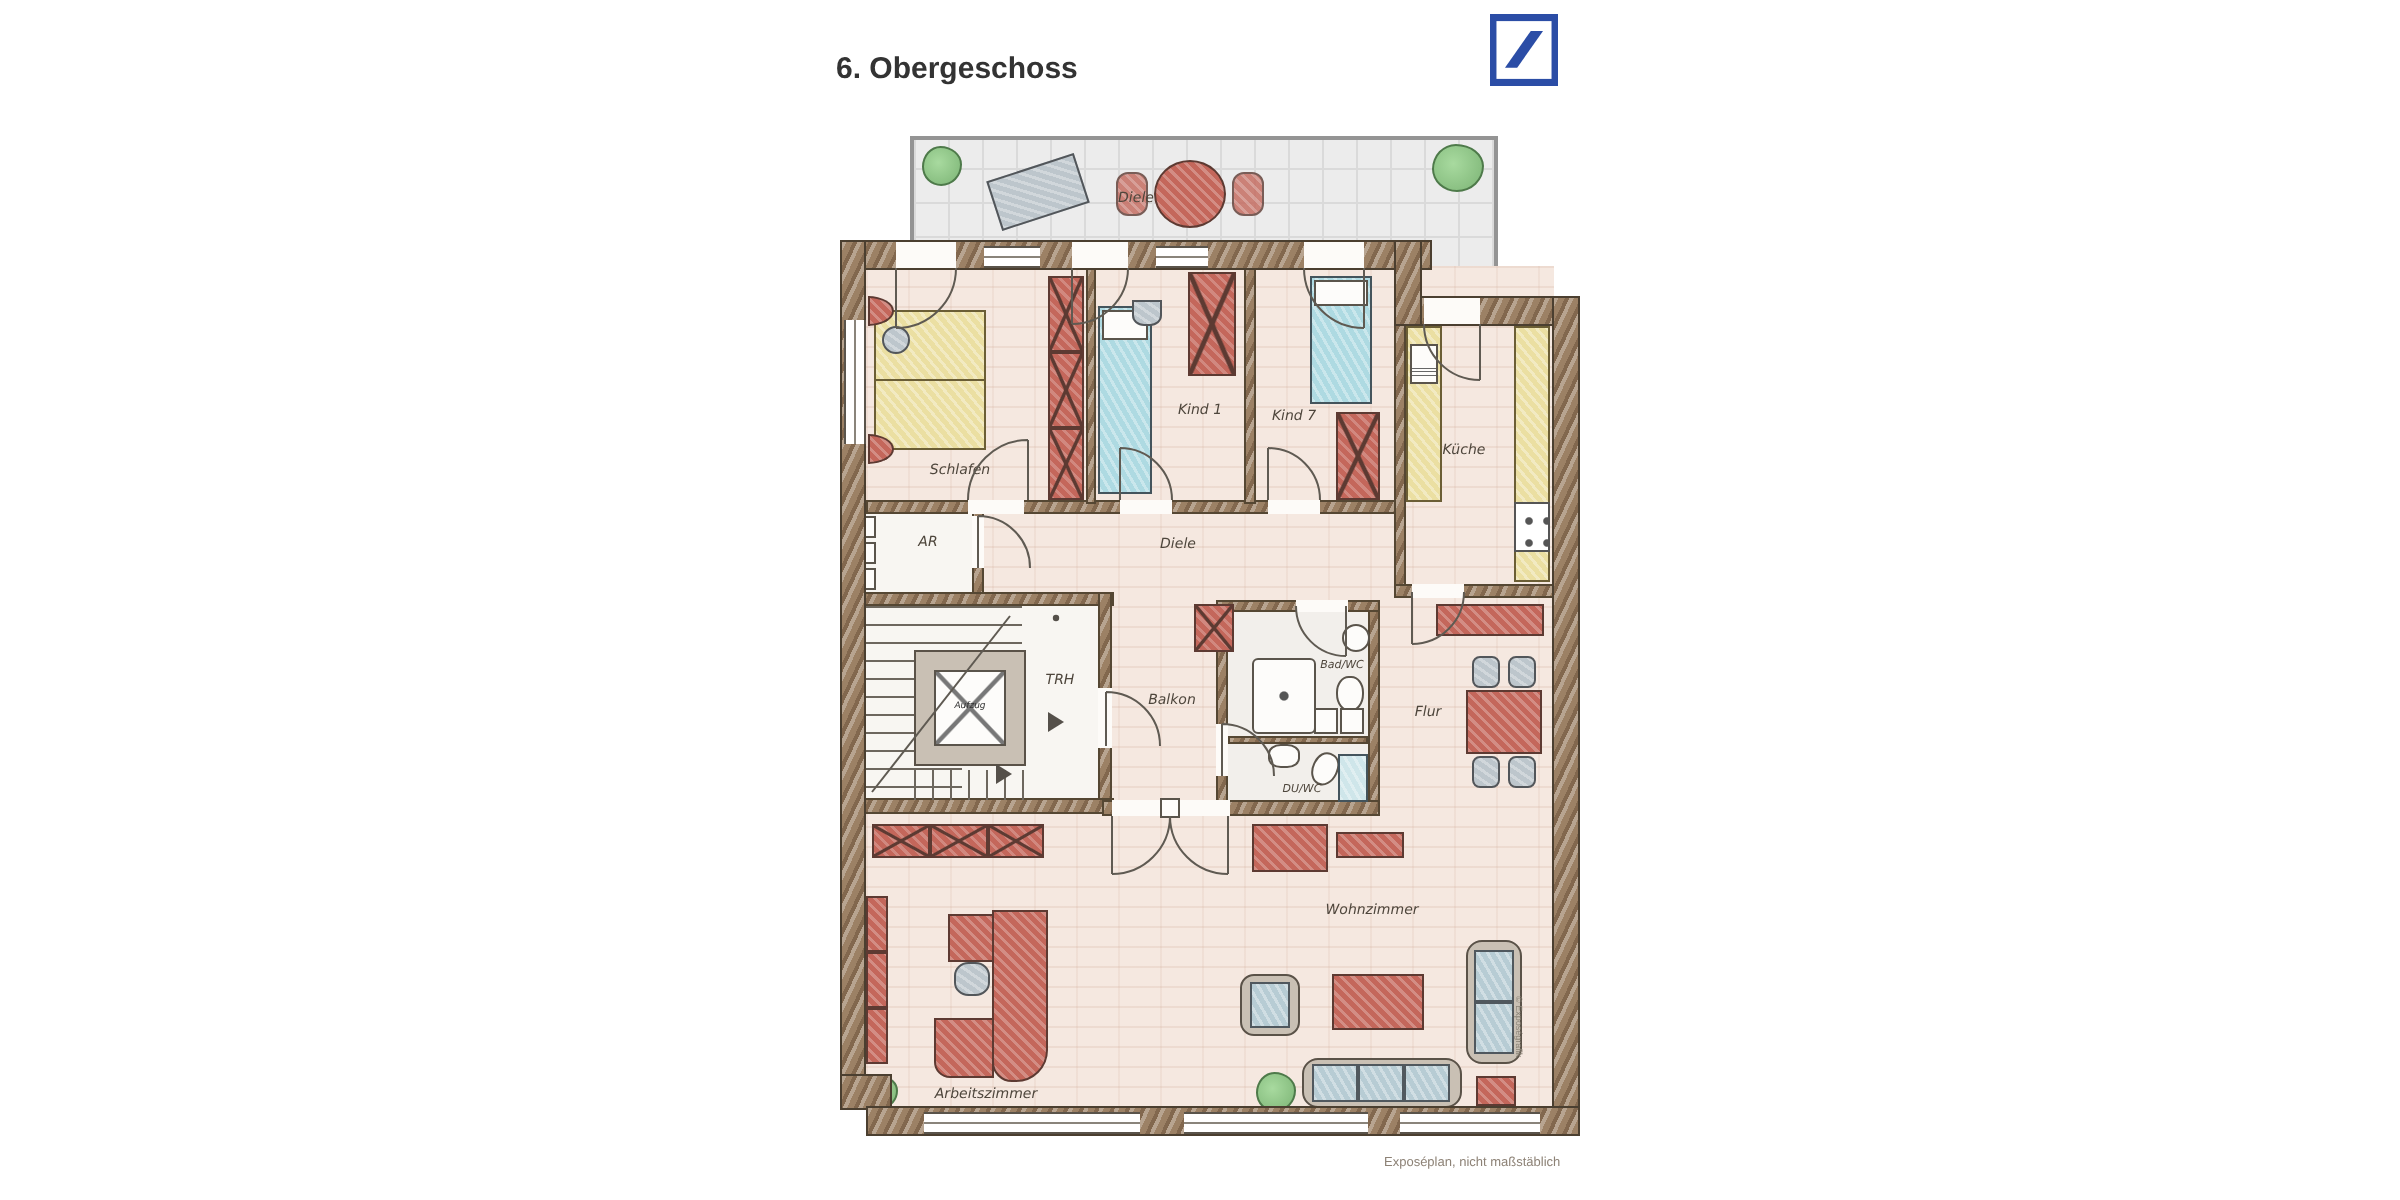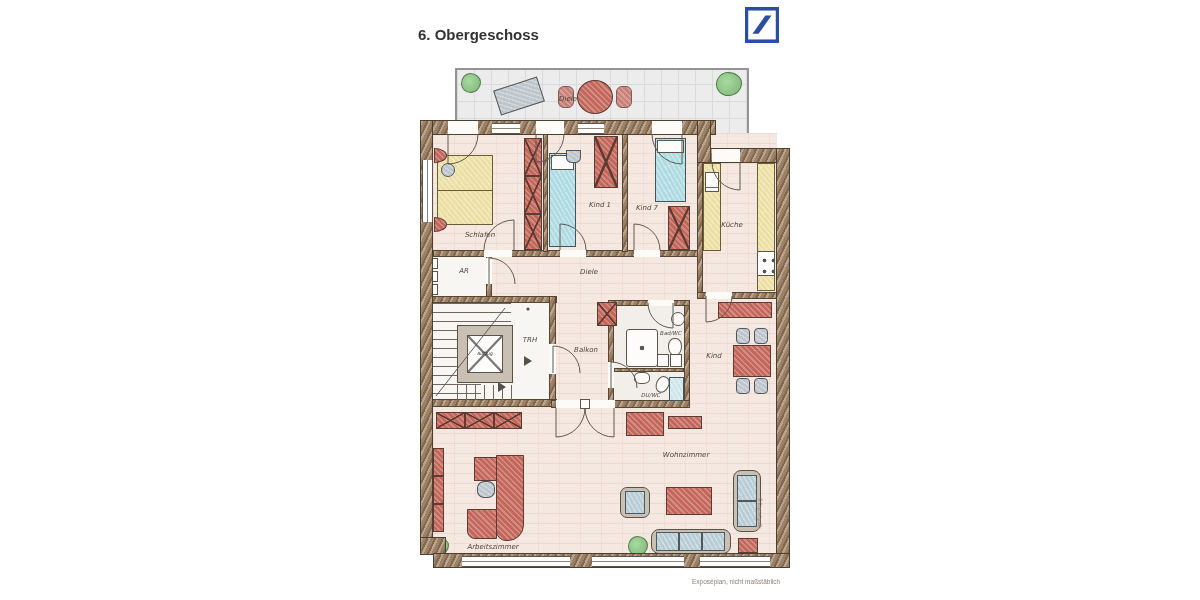--- a/index.html
+++ b/index.html
@@ -178,21 +178,21 @@
   <div class="whitef" style="left:656px;top:376px;width:13px;height:17px;border-radius:45% 45% 50% 50%;transform:rotate(25deg);"></div>
   <div class="bluef" style="left:669px;top:377px;width:15px;height:24px;background-color:#cfe6ea;"></div>
   <div class="label small" style="left:651px;top:392px;">DU/WC</div>
 
   <div class="redf" style="left:718px;top:302px;width:54px;height:16px;"></div>
   <div class="grayf" style="left:736px;top:328px;width:14px;height:16px;border-radius:4px;"></div>
   <div class="grayf" style="left:754px;top:328px;width:14px;height:16px;border-radius:4px;"></div>
   <div class="redf" style="left:733px;top:345px;width:38px;height:32px;"></div>
   <div class="grayf" style="left:736px;top:378px;width:14px;height:16px;border-radius:4px;"></div>
   <div class="grayf" style="left:754px;top:378px;width:14px;height:16px;border-radius:4px;"></div>
-  <div class="label" style="left:714px;top:352px;">Kind</div>
+  <div class="label" style="left:714px;top:352px;">Flur</div>
 
   <div class="redf" style="left:626px;top:412px;width:38px;height:24px;"></div>
   <div class="redf" style="left:668px;top:416px;width:34px;height:13px;"></div>
   <div class="redf" style="left:666px;top:487px;width:46px;height:28px;"></div>
   <div class="tanf" style="left:620px;top:487px;width:30px;height:31px;border-radius:7px;"></div>
   <div class="seat" style="left:625px;top:491px;width:20px;height:23px;"></div>
   <div class="tanf" style="left:651px;top:529px;width:80px;height:25px;border-radius:8px;"></div>
   <div class="seat" style="left:656px;top:532px;width:23px;height:19px;"></div>
   <div class="seat" style="left:679px;top:532px;width:23px;height:19px;"></div>
   <div class="seat" style="left:702px;top:532px;width:23px;height:19px;"></div>

